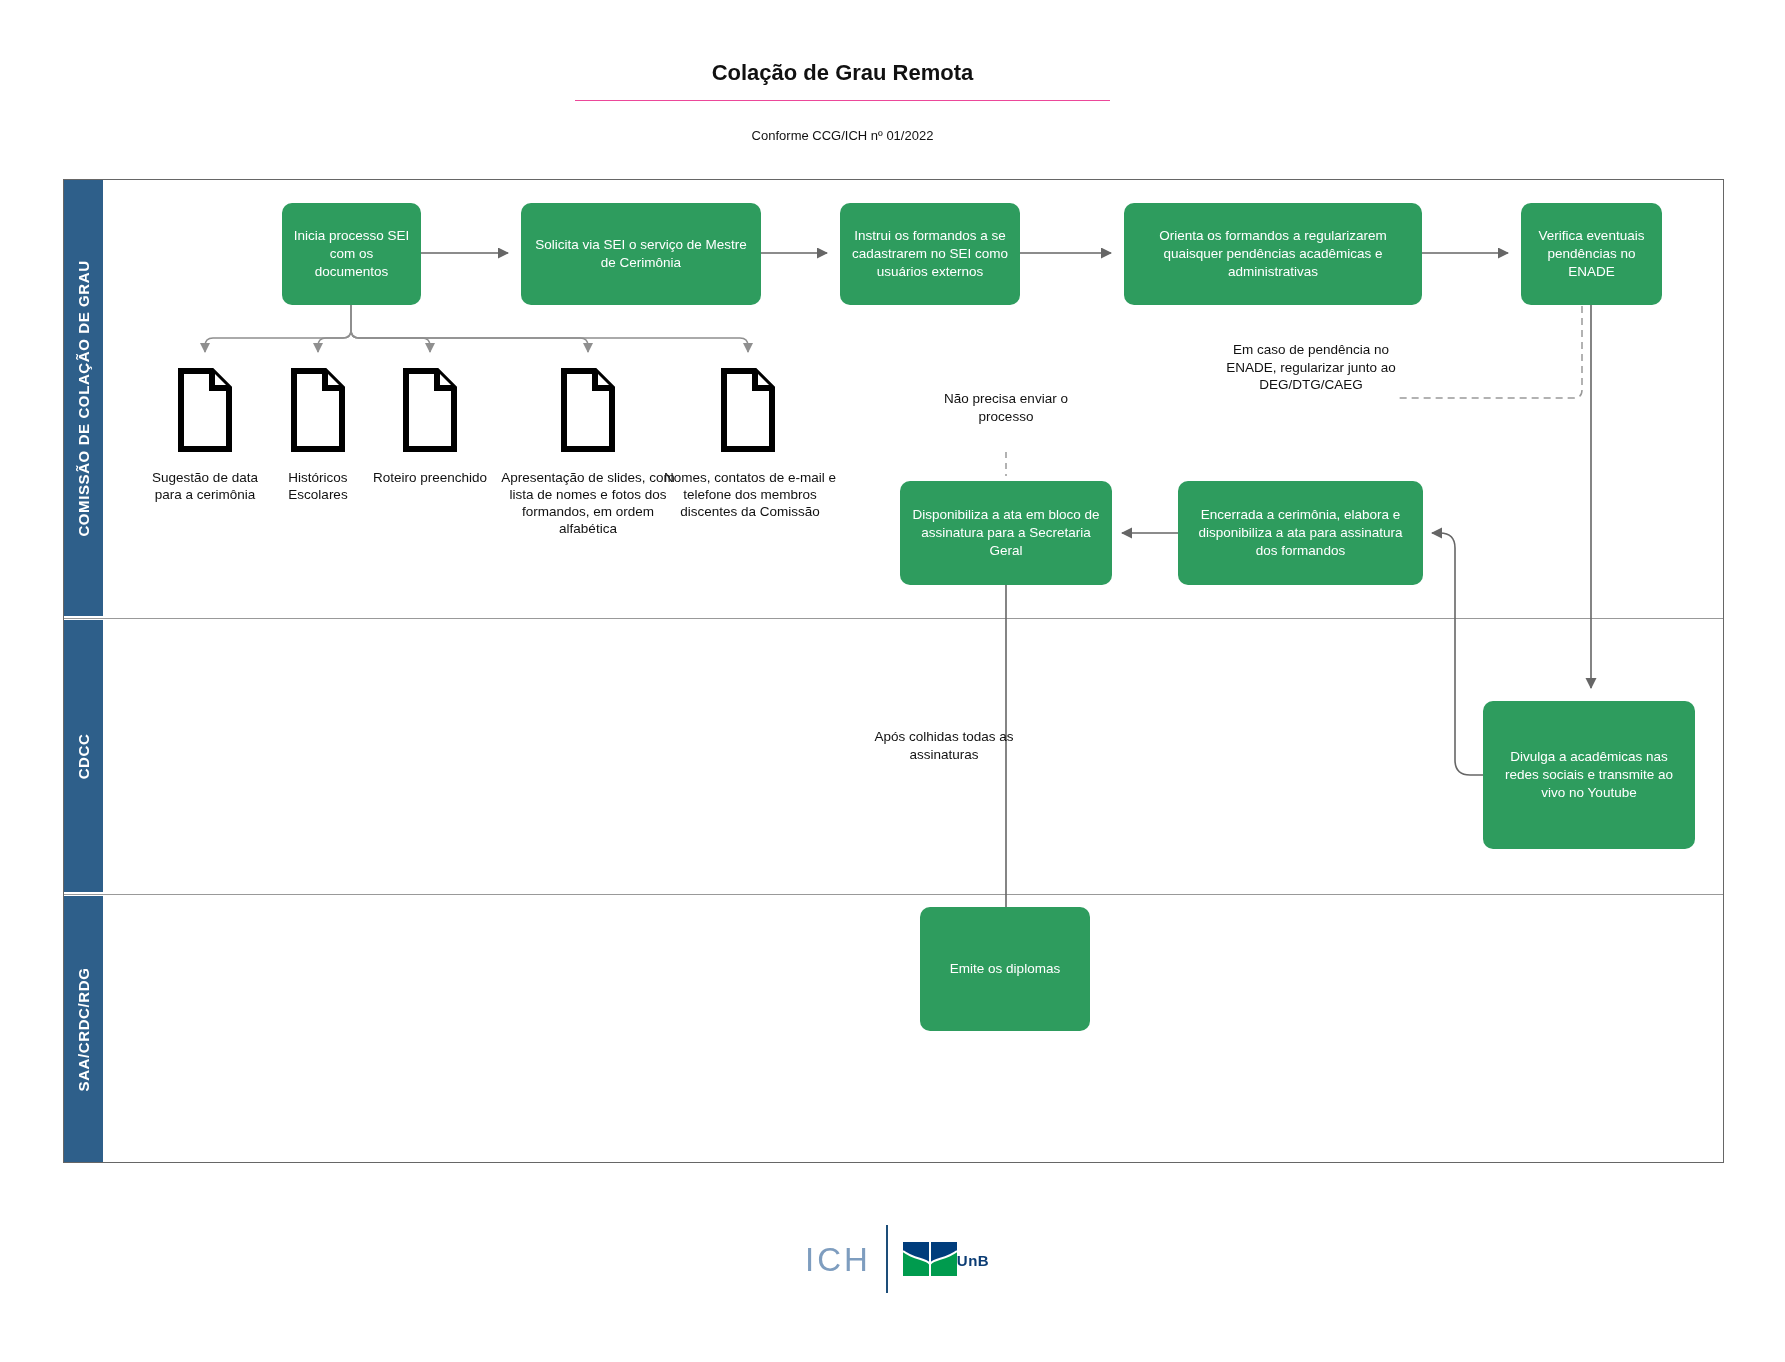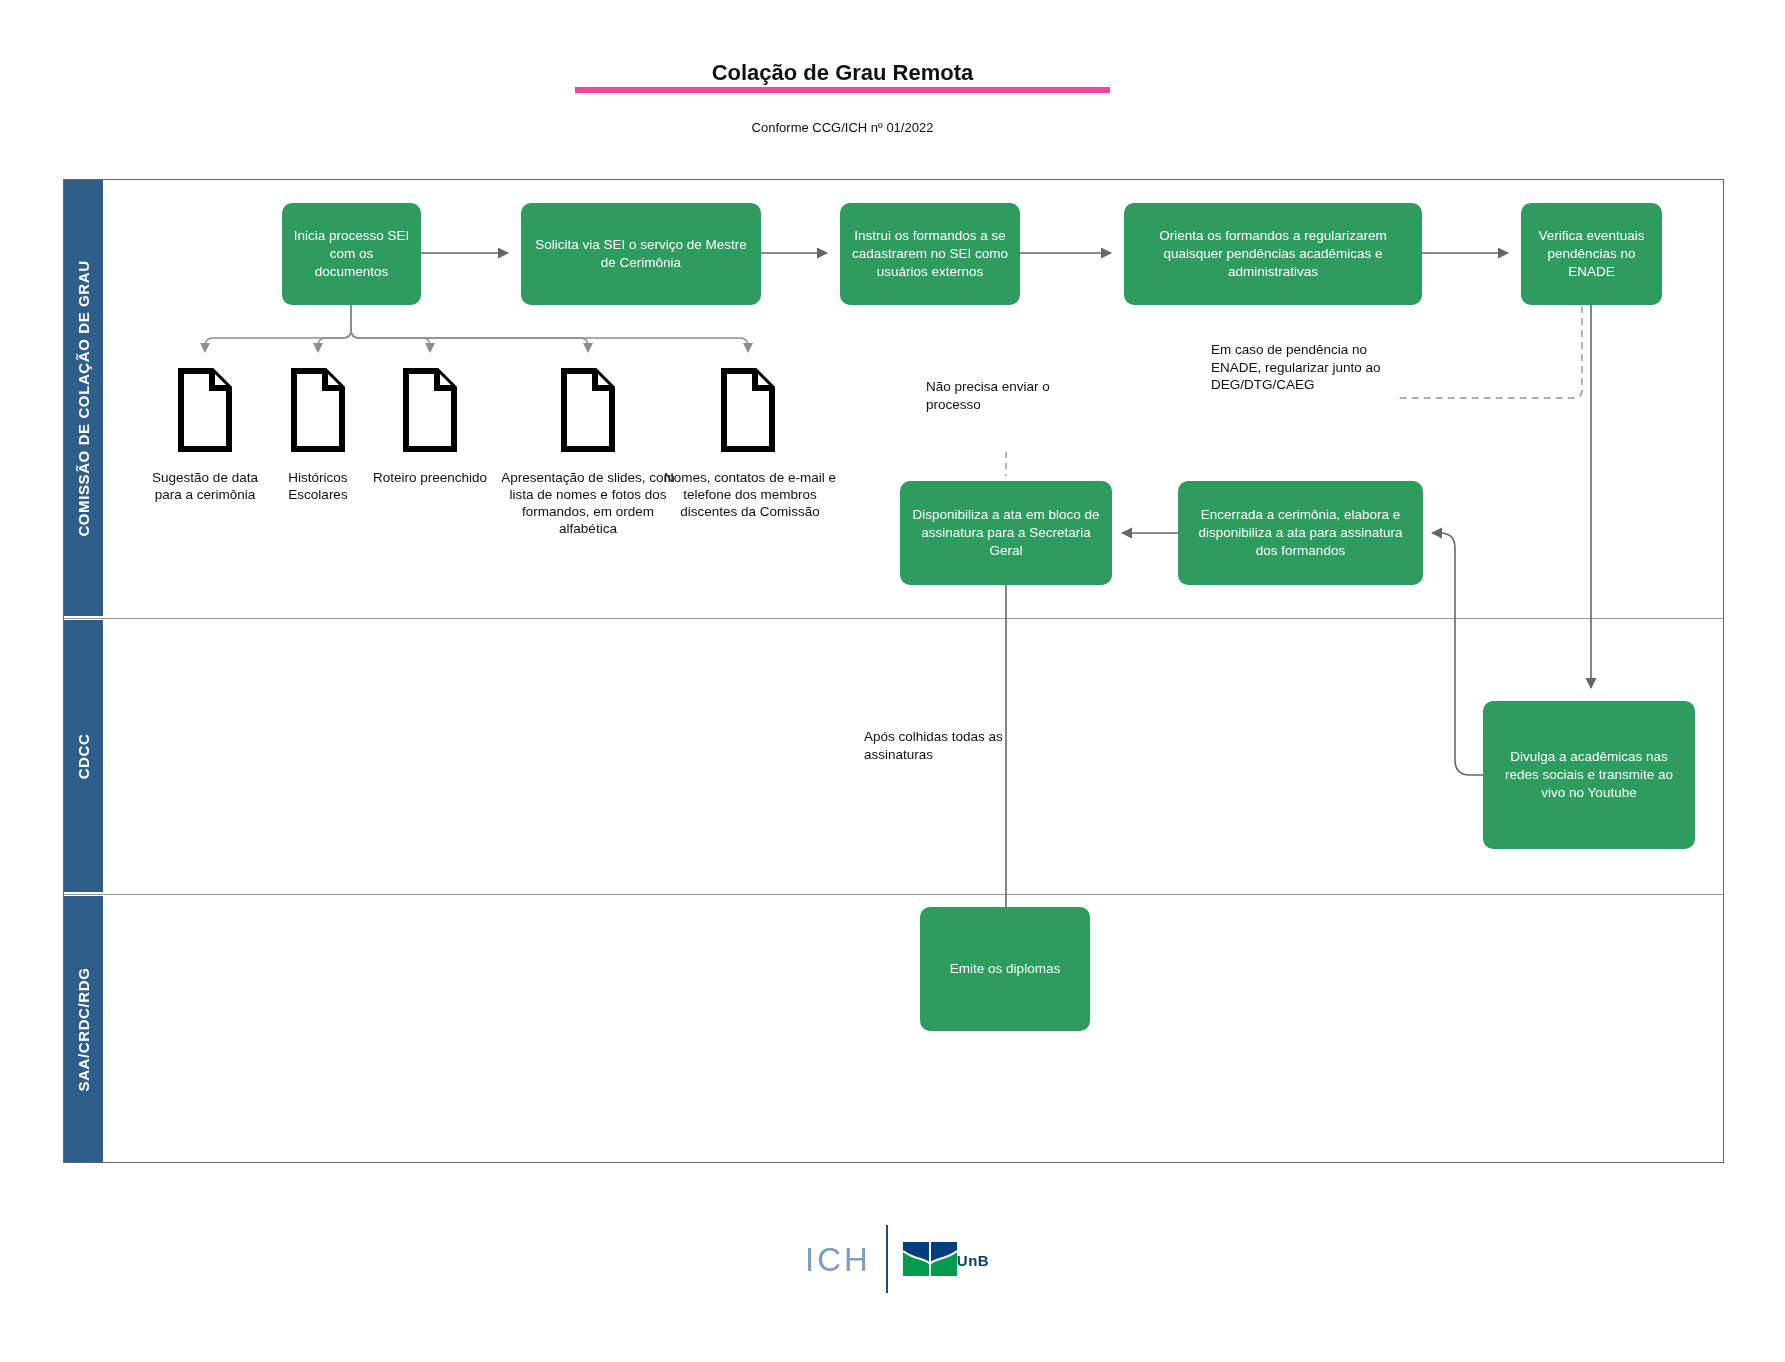--- a/index.html
+++ b/index.html
@@ -1,36 +1,36 @@
 <!DOCTYPE html>
 <html><head>
 <meta charset="utf-8">
 <style>
   html,body{margin:0;padding:0;background:#ffffff;}
   body{font-family:"Liberation Sans","DejaVu Sans",sans-serif;}
   .canvas{position:relative;width:1785px;height:1362px;background:#ffffff;overflow:hidden;}
 
   
   .header{position:absolute;left:575px;top:60px;width:535px;text-align:center;}
-  .title{font-size:22px;font-weight:bold;color:#111;padding-bottom:1px;border-bottom:6px solid #ec4899;}
+  .title{font-size:22px;font-weight:bold;color:#111;padding-bottom:14px;border-bottom:1px solid #ec4899;}
   .subtitle{font-size:13px;color:#111;padding-top:7px;margin-top:20px;}
 
   
   .pool{position:absolute;left:63px;top:179px;width:1661px;height:984px;border:1px solid #666;box-sizing:border-box;}
   .lane-divider{position:absolute;left:0;width:100%;height:1px;background:#999;}
   .strip{position:absolute;left:0;width:39px;background:#2e5f8a;display:flex;align-items:center;justify-content:center;overflow:visible;}
   .strip span{transform:rotate(-90deg);white-space:nowrap;color:#ffffff;font-weight:bold;font-size:15px;letter-spacing:0.6px;}
 
   
   .node{position:absolute;background:#2e9c5e;color:#ffffff;border-radius:10px;
         display:flex;align-items:center;justify-content:center;text-align:center;
         font-size:13.5px;line-height:1.32;padding:4px 10px;box-sizing:border-box;}
 
   
-  .note{position:absolute;color:#111;font-size:13.5px;line-height:1.3;}
+  .note{position:absolute;color:#111;font-size:13.5px;line-height:1.3;text-align:center;}
   .doc-label{position:absolute;color:#111;font-size:13.5px;line-height:1.25;text-align:center;}
   .doc-icon{position:absolute;width:58px;height:84px;}
 
   
   svg.wires{position:absolute;left:0;top:0;width:1785px;height:1362px;pointer-events:none;}
 
   
   .footer{position:absolute;left:805px;top:1225px;display:flex;align-items:center;}
   .ich-text{font-size:33px;color:#7e9dbf;letter-spacing:3px;line-height:1;}
   .logo-divider{width:2px;height:68px;background:#1d4e79;margin:0 15px;}
@@ -126,21 +126,21 @@
     <path d="M5 3 H36 L53 20 V81 H5 Z" fill="#fff" stroke="#000" stroke-width="6"></path>
     <path d="M36 3 V20 H53" fill="#fff" stroke="#000" stroke-width="6"></path>
   </svg>
 
   <div class="doc-label" style="left:140px;top:470px;width:130px;">Sugestão de data para a cerimônia</div>
   <div class="doc-label" style="left:258px;top:470px;width:120px;">Históricos Escolares</div>
   <div class="doc-label" style="left:335px;top:470px;width:190px;">Roteiro preenchido</div>
   <div class="doc-label" style="left:500px;top:470px;width:176px;">Apresentação de slides, com lista de nomes e fotos dos formandos, em ordem alfabética</div>
   <div class="doc-label" style="left:660px;top:470px;width:180px;">Nomes, contatos de e-mail e telefone dos membros discentes da Comissão</div>
 
-  <div class="note" style="left:926px;top:378px;width:160px;">Não precisa enviar o processo</div>
+  <div class="note" style="left:926px;top:390px;width:160px;">Não precisa enviar o processo</div>
   <div class="note" style="left:1211px;top:341px;width:200px;">Em caso de pendência no ENADE, regularizar junto ao DEG/DTG/CAEG</div>
   <div class="note" style="left:864px;top:728px;width:160px;">Após colhidas todas as assinaturas</div>
 
   <div class="footer">
     <div class="ich-text">ICH</div>
     <div class="logo-divider"></div>
     <div class="unb-block">
       <svg width="54" height="34" viewBox="0 0 54 34">
         <rect x="0" y="0" width="54" height="34" fill="#009b4e"></rect>
         <path d="M0 0 H54 V9 C42 18 32 16 27 22 C22 16 12 18 0 9 Z" fill="#003d7c"></path>

